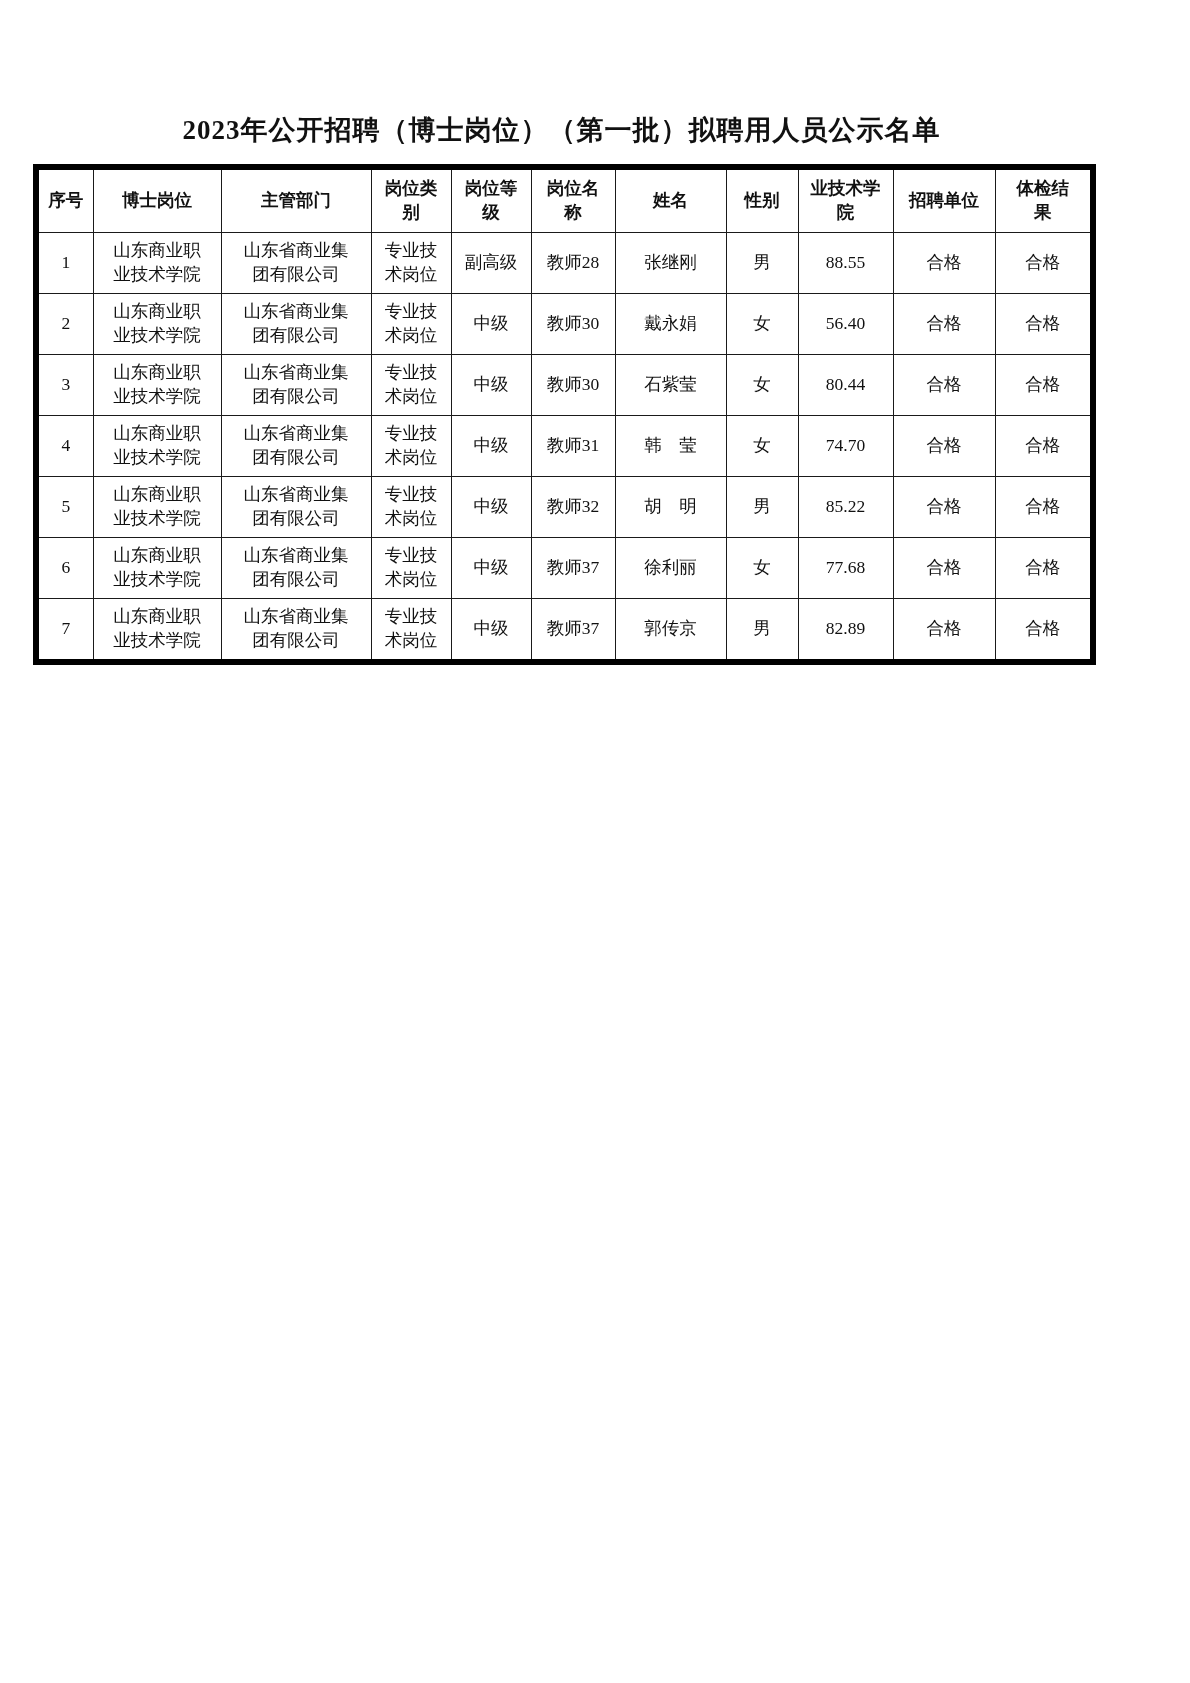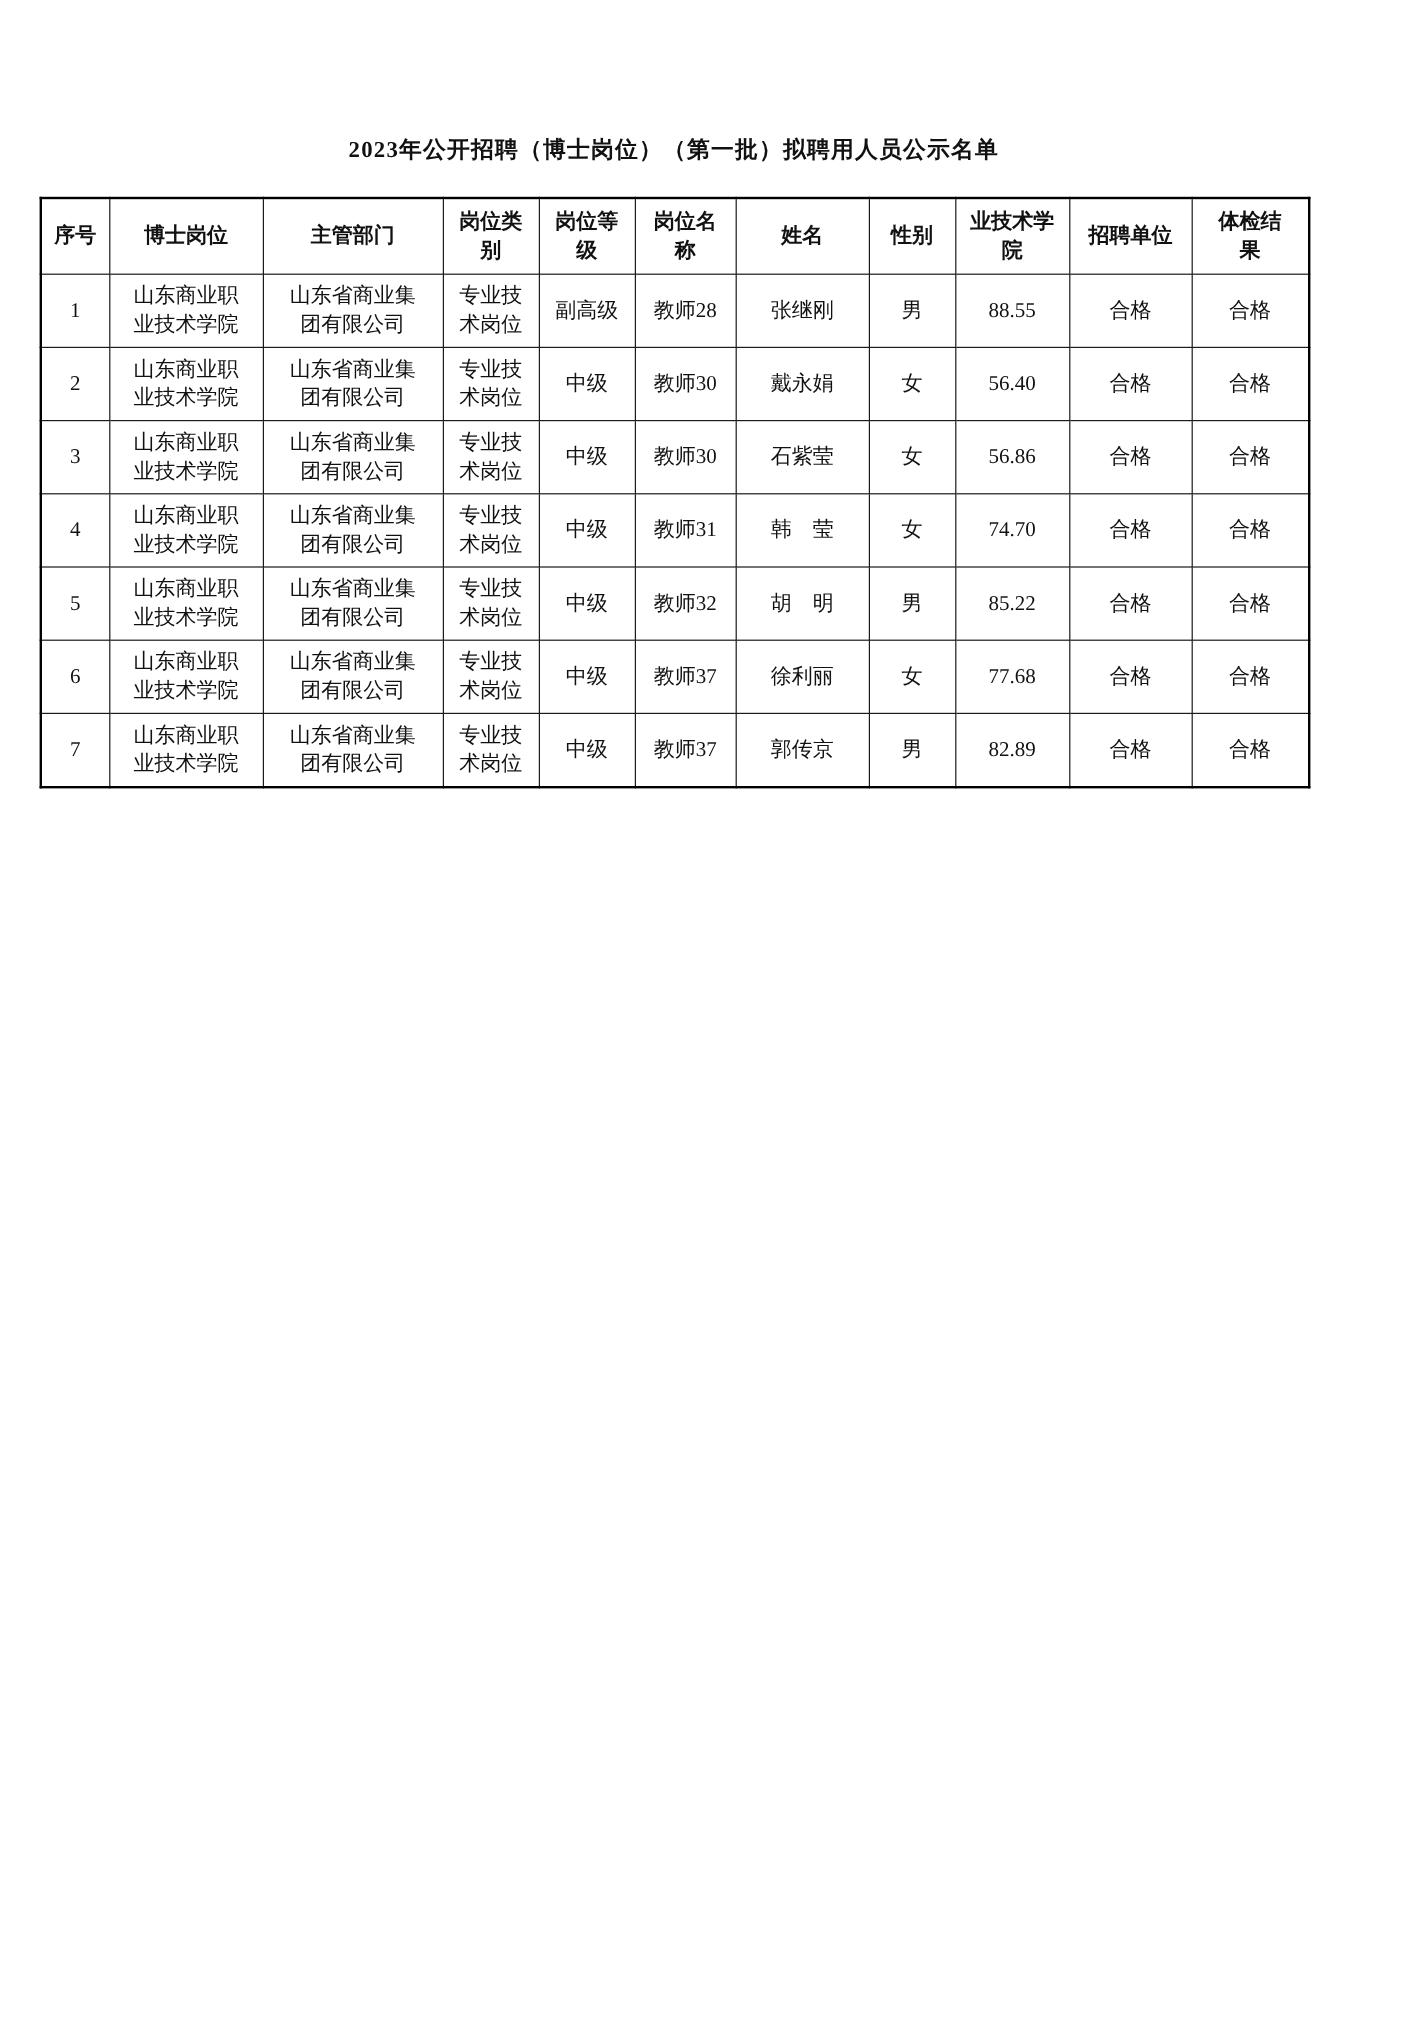--- a/index.html
+++ b/index.html
@@ -18,33 +18,33 @@
     background: #ffffff;
     overflow: hidden;
   }
   .doc-title {
     margin: 0;
     position: absolute;
     top: 112px;
     left: 33px;
     width: 1057px;
     text-align: center;
-    font-size: 19px;
+    font-size: 27px;
     font-weight: bold;
     letter-spacing: 1px;
     white-space: nowrap;
   }
   table.roster {
     position: absolute;
     top: 164px;
     left: 33px;
     border-collapse: collapse;
     table-layout: fixed;
     width: 1057px;
-    border: 2px solid #000000;
+    border: 6px solid #000000;
   }
   table.roster th,
   table.roster td {
     border: 1px solid #1a1a1a;
     text-align: center;
     vertical-align: middle;
     padding: 2px 6px;
     white-space: pre-line;
     line-height: 1.35;
     overflow: hidden;
@@ -137,21 +137,21 @@
           <td>山东商业职
 业技术学院</td>
           <td>山东省商业集
 团有限公司</td>
           <td>专业技
 术岗位</td>
           <td>中级</td>
           <td>教师30</td>
           <td>石紫莹</td>
           <td>女</td>
-          <td>56.86</td>
+          <td>80.44</td>
           <td>合格</td>
           <td>合格</td>
         </tr>
         <tr>
           <td>4</td>
           <td>山东商业职
 业技术学院</td>
           <td>山东省商业集
 团有限公司</td>
           <td>专业技

